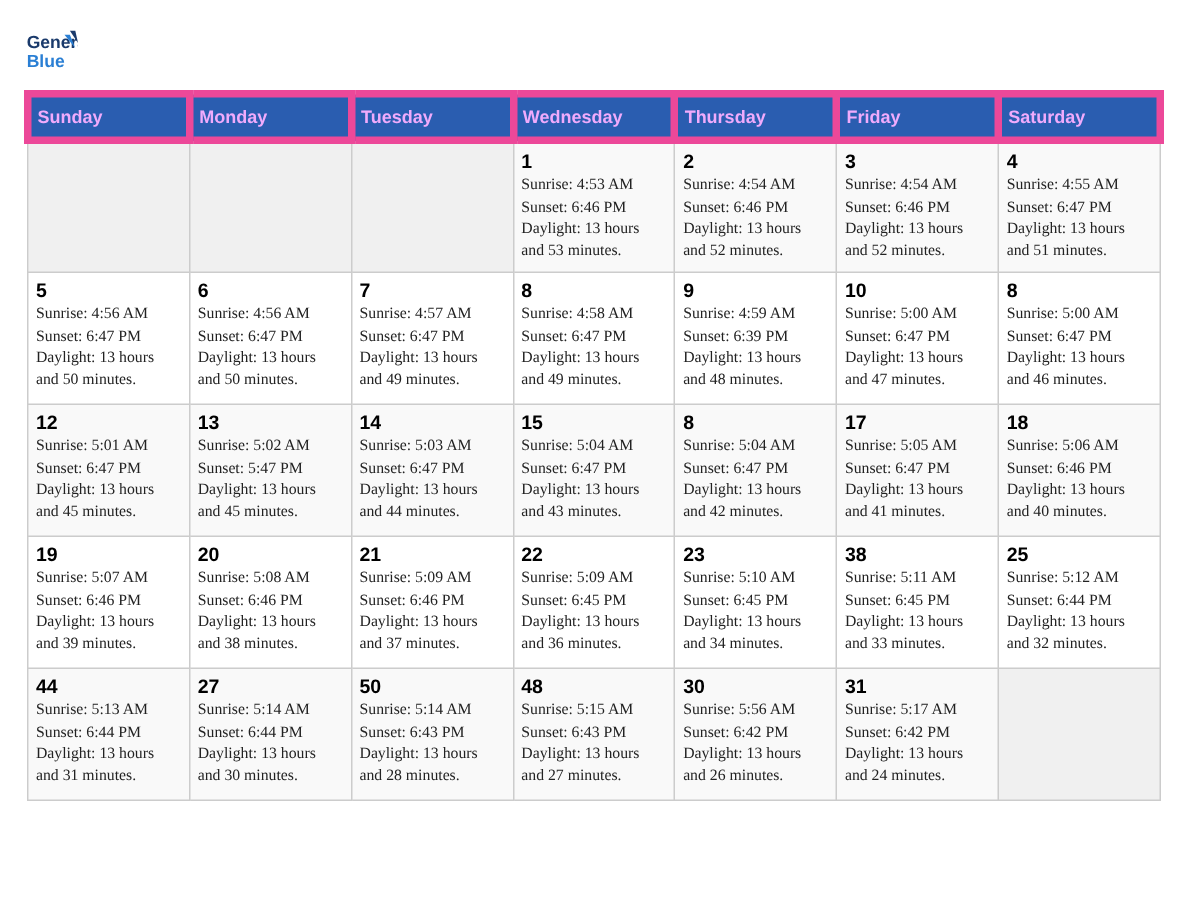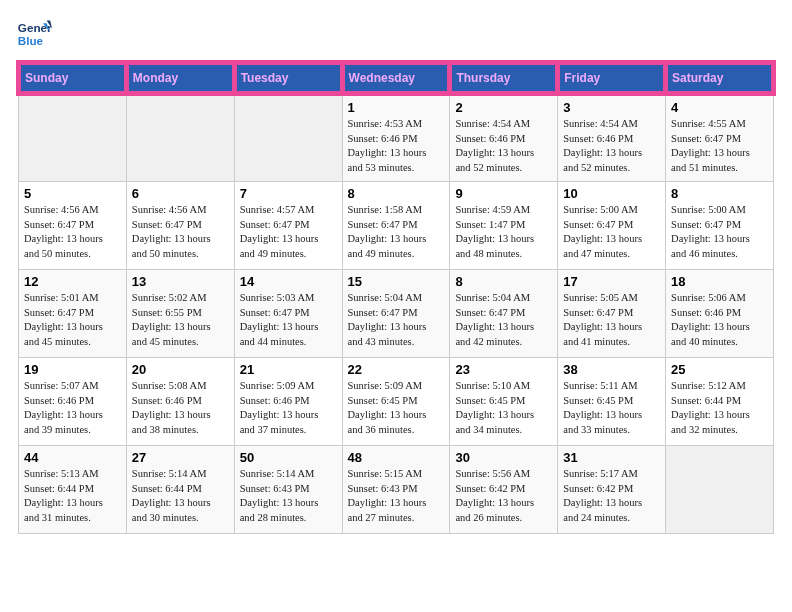--- a/index.html
+++ b/index.html
@@ -162,29 +162,29 @@
         </td>
         <td>
           <span class="day-num">7</span>
           <div class="day-info" style="white-space: pre-line;">Sunrise: 4:57 AM
 Sunset: 6:47 PM
 Daylight: 13 hours
 and 49 minutes.</div>
         </td>
         <td>
           <span class="day-num">8</span>
-          <div class="day-info" style="white-space: pre-line;">Sunrise: 1:58 AM
+          <div class="day-info" style="white-space: pre-line;">Sunrise: 4:58 AM
 Sunset: 6:47 PM
 Daylight: 13 hours
 and 49 minutes.</div>
         </td>
         <td>
           <span class="day-num">9</span>
           <div class="day-info" style="white-space: pre-line;">Sunrise: 4:59 AM
-Sunset: 1:47 PM
+Sunset: 6:39 PM
 Daylight: 13 hours
 and 48 minutes.</div>
         </td>
         <td>
           <span class="day-num">10</span>
           <div class="day-info" style="white-space: pre-line;">Sunrise: 5:00 AM
 Sunset: 6:47 PM
 Daylight: 13 hours
 and 47 minutes.</div>
         </td>
@@ -200,21 +200,21 @@
         <td>
           <span class="day-num">12</span>
           <div class="day-info" style="white-space: pre-line;">Sunrise: 5:01 AM
 Sunset: 6:47 PM
 Daylight: 13 hours
 and 45 minutes.</div>
         </td>
         <td>
           <span class="day-num">13</span>
           <div class="day-info" style="white-space: pre-line;">Sunrise: 5:02 AM
-Sunset: 6:55 PM
+Sunset: 5:47 PM
 Daylight: 13 hours
 and 45 minutes.</div>
         </td>
         <td>
           <span class="day-num">14</span>
           <div class="day-info" style="white-space: pre-line;">Sunrise: 5:03 AM
 Sunset: 6:47 PM
 Daylight: 13 hours
 and 44 minutes.</div>
         </td>

